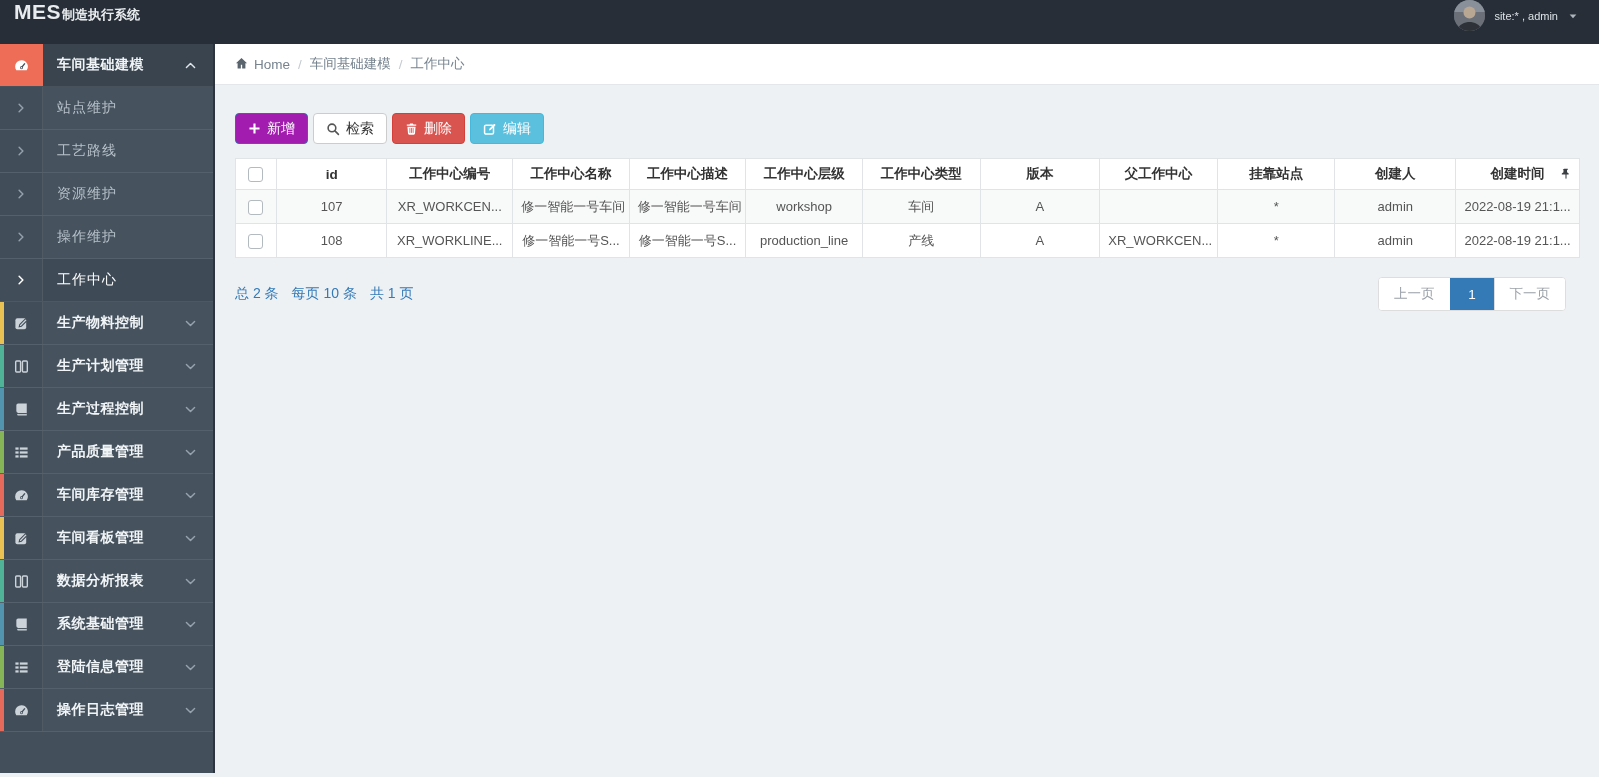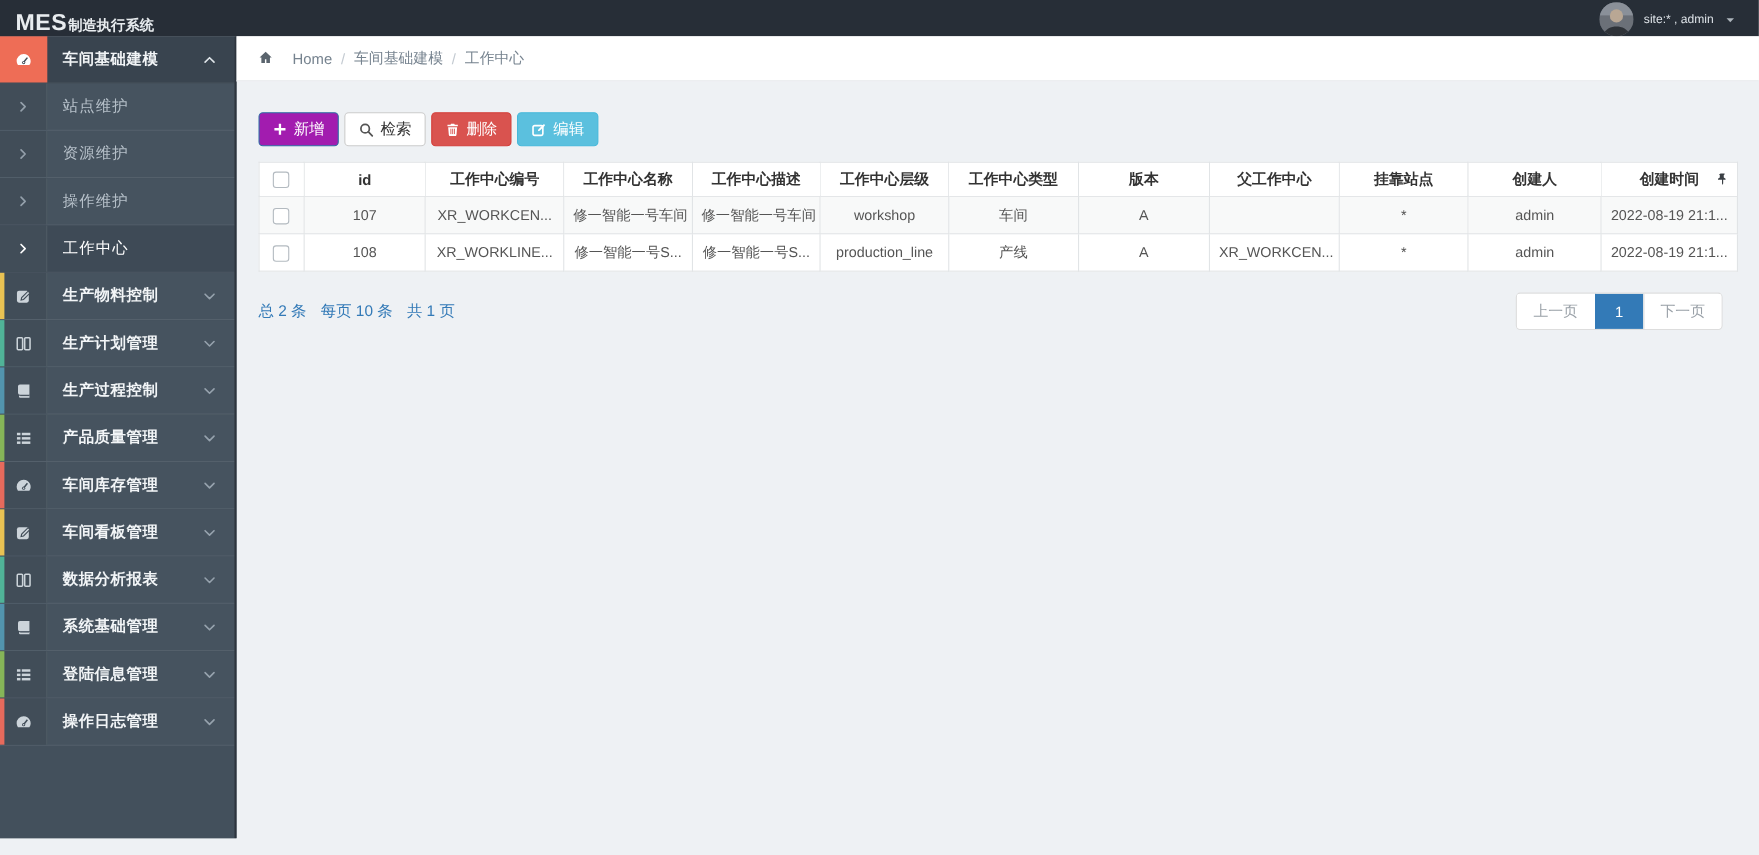--- a/index.html
+++ b/index.html
@@ -1,20 +1,20 @@
 <!DOCTYPE html>
 <html><head>
 <meta charset="utf-8">
 <style>
   *{box-sizing:border-box;margin:0;padding:0}
   html,body{width:1599px;height:777px;overflow:hidden}
   body{font-family:"Liberation Sans","DejaVu Sans",sans-serif;background:#eef1f4;font-size:14px;color:#333}
 
   
-  .navbar{height:33px;background:#272e37;display:flex;align-items:flex-end;justify-content:space-between;padding:0 20px 0 14px}
+  .navbar{height:44px;background:#272e37;display:flex;align-items:flex-start;justify-content:space-between;padding:0 20px 0 14px}
   .logo{color:#e8ecef;display:flex;align-items:baseline;cursor:pointer}
   .logo b{font-size:21px;letter-spacing:.5px}
   .logo span{font-size:13px;font-weight:bold;margin-left:1px}
   .user{display:flex;align-items:center;gap:9px;color:#dde2e7;font-size:11px;cursor:pointer}
   .avatar{width:31px;height:31px;border-radius:50%;overflow:hidden;flex-shrink:0;background:#59606a}
   .caret{color:#aeb6bd;display:flex}
 
   
   .layout{display:flex;height:729px}
   .sidebar{width:215px;background:#43505c;flex-shrink:0;border-right:2px solid #2d343d;display:flex;flex-direction:column}
@@ -29,21 +29,21 @@
   .side-item.sub .side-label{font-weight:normal;color:#b7c1ca;letter-spacing:1px}
   .side-item.sub .icon-cell{color:#94a0ab}
   .side-item.sub.active{background:#3e4a56}
   .side-item.sub.active .side-label{color:#fff}
   .side-item.sub.active .icon-cell{color:#fff}
   .side-filler{flex:1;background:#43505c}
 
   
   .content{flex:1;display:flex;flex-direction:column;min-width:0}
   .crumbs{height:41px;background:#fff;border-bottom:1px solid #e4e7ea;display:flex;align-items:center;padding:0 20px;color:#76838f;font-size:13.5px;flex-shrink:0}
-  .crumbs .crumb{display:flex;align-items:flex-start;gap:16px}
+  .crumbs .crumb{display:flex;align-items:flex-start;gap:4px}
   .crumbs .sep{color:#c3cad1;margin:0 8px}
   .crumbs .home-ic{color:#5a646d;display:flex;margin-right:2px}
 
   .page{padding:24px 19px 0 20px}
   .search-input{width:100%;height:33px;border:1px solid #ccc;border-radius:4px;padding:0 12px;font-size:14px;color:#555;outline:none;font-family:inherit;background:#fff}
   .search-input::placeholder{color:#a6adb3}
 
   .toolbar{margin-top:4px;display:flex;gap:5px}
   .btn{height:31px;padding:0 12px;border-radius:4px;font-size:14px;display:inline-flex;align-items:center;gap:6px;border:1px solid transparent;cursor:pointer;font-family:inherit}
   .btn .bicon{display:flex}
@@ -122,20 +122,30 @@
   </div>
         <div class="side-item sub">
       <span class="icon-cell">
             <span class="" style="display:flex">
               <svg width="12" height="12" viewBox="0 0 16 16">
                 <path d="M5.5 3 10.5 8l-5 5" fill="none" stroke="currentColor" stroke-width="2" stroke-linecap="round" stroke-linejoin="round"></path>
               </svg>
             </span>
           </span>
       <span class="side-label">站点维护</span>
+    </div>
+        <div class="side-item sub">
+      <span class="icon-cell">
+            <span class="" style="display:flex">
+              <svg width="12" height="12" viewBox="0 0 16 16">
+                <path d="M5.5 3 10.5 8l-5 5" fill="none" stroke="currentColor" stroke-width="2" stroke-linecap="round" stroke-linejoin="round"></path>
+              </svg>
+            </span>
+          </span>
+      <span class="side-label">工艺路线</span>
     </div>
         <div class="side-item sub">
       <span class="icon-cell">
             <span class="" style="display:flex">
               <svg width="12" height="12" viewBox="0 0 16 16">
                 <path d="M5.5 3 10.5 8l-5 5" fill="none" stroke="currentColor" stroke-width="2" stroke-linecap="round" stroke-linejoin="round"></path>
               </svg>
             </span>
           </span>
       <span class="side-label">资源维护</span>

